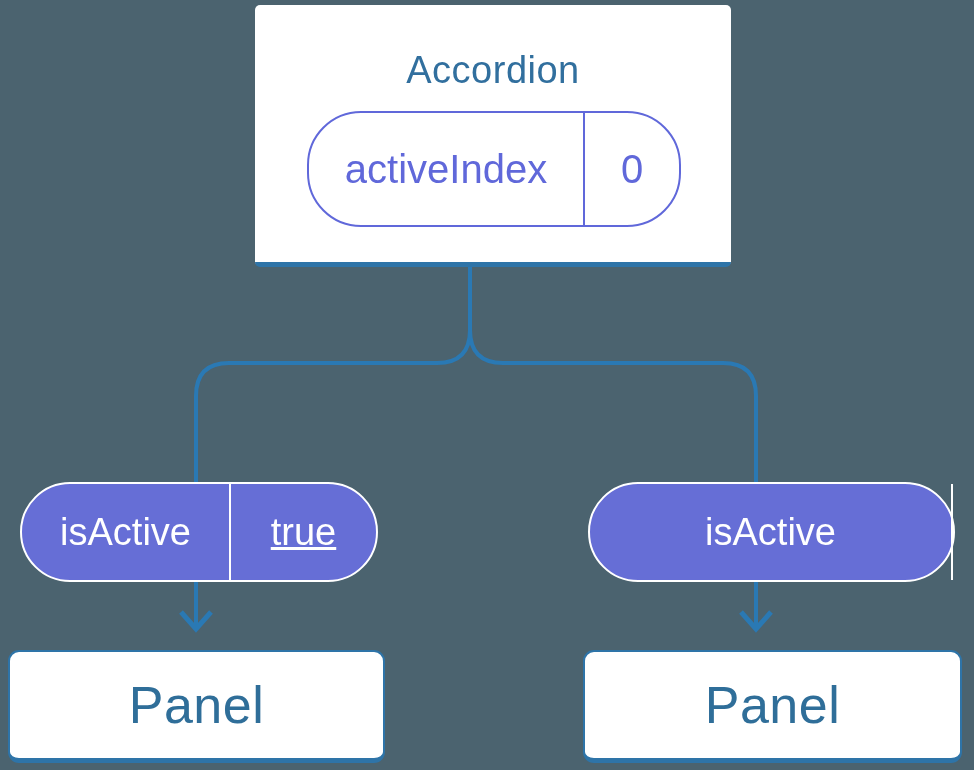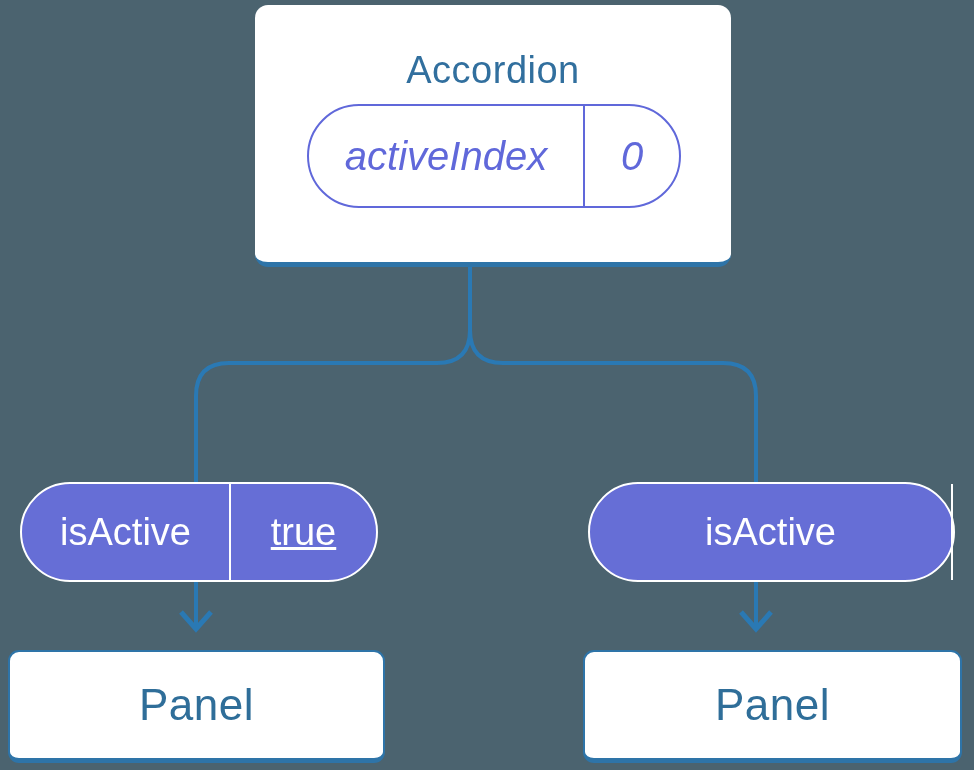--- a/index.html
+++ b/index.html
@@ -20,21 +20,21 @@
     left: 0; top: 0;
     width: 974px; height: 770px;
   }
 
   
   .accordion-card {
     position: absolute;
     left: 255px; top: 5px;
     width: 476px; height: 257px;
     background: #FFFFFF;
-    border-radius: 13px;
+    border-radius: 5px;
     border-bottom: 5px solid #2E74A8;
   }
   .card-title {
     position: absolute;
     left: 0; top: 44px;
     width: 100%;
     text-align: center;
     font-size: 38px;
     font-weight: 500;
     letter-spacing: 0.5px;
@@ -50,28 +50,27 @@
   }
   .pill .seg {
     display: flex;
     align-items: center;
     justify-content: center;
     white-space: nowrap;
   }
   .pill .seg.name { flex: 1; }
 
   .state-pill {
-    left: 52px; top: 99px;
-    width: 374px; height: 104px;
+    left: 52px; top: 106px;
+    width: 374px; height: 116px;
     border: 2.5px solid #6068DA;
     border-radius: 54px;
     background: #FFFFFF;
     color: #6068DA;
     font-size: 40px;
-    font-style: italic;
   }
   .state-pill .seg.name { border-right: 2.5px solid #6068DA; }
   .state-pill .seg.val  { width: 94px; }
 
   .solid-pill {
     top: 482px;
     height: 100px;
     background: #666ED6;
     border: 2.5px solid #FFFFFF;
     border-radius: 52px;
@@ -90,21 +89,21 @@
     top: 650px;
     height: 113px;
     box-sizing: border-box;
     background: #FFFFFF;
     border: 2.5px solid #2E74A8;
     border-bottom-width: 5px;
     border-radius: 11px;
     display: flex;
     align-items: center;
     justify-content: center;
-    font-size: 44px;
+    font-size: 52px;
     font-weight: 500;
     letter-spacing: 0.5px;
     color: #2F6E99;
   }
   .panel-left  { left: 8px;   width: 377px; }
   .panel-right { left: 583px; width: 379px; }
 </style>
 </head>
 <body>
 

